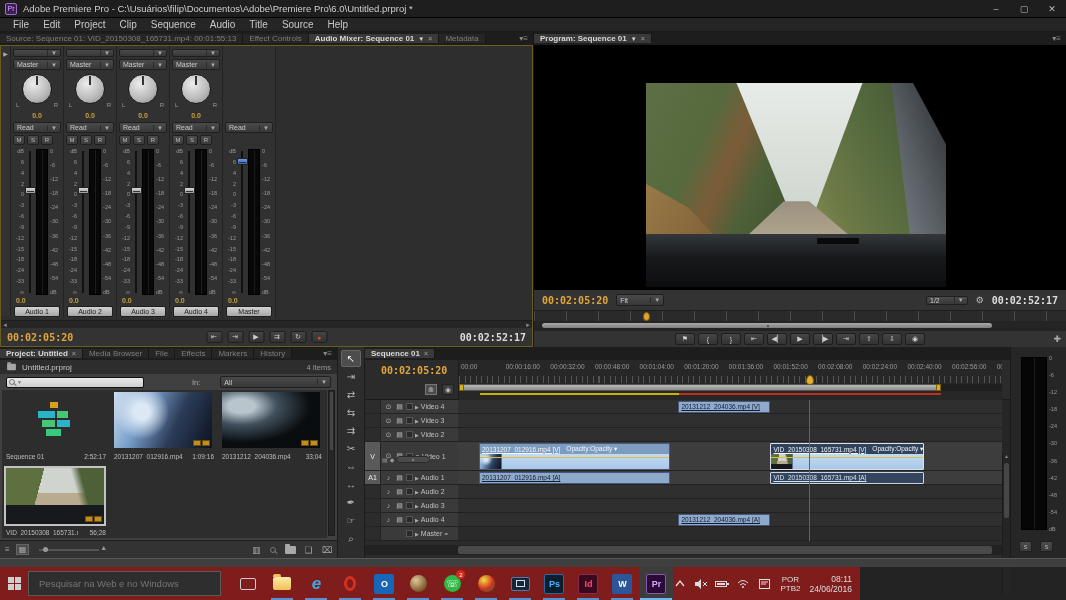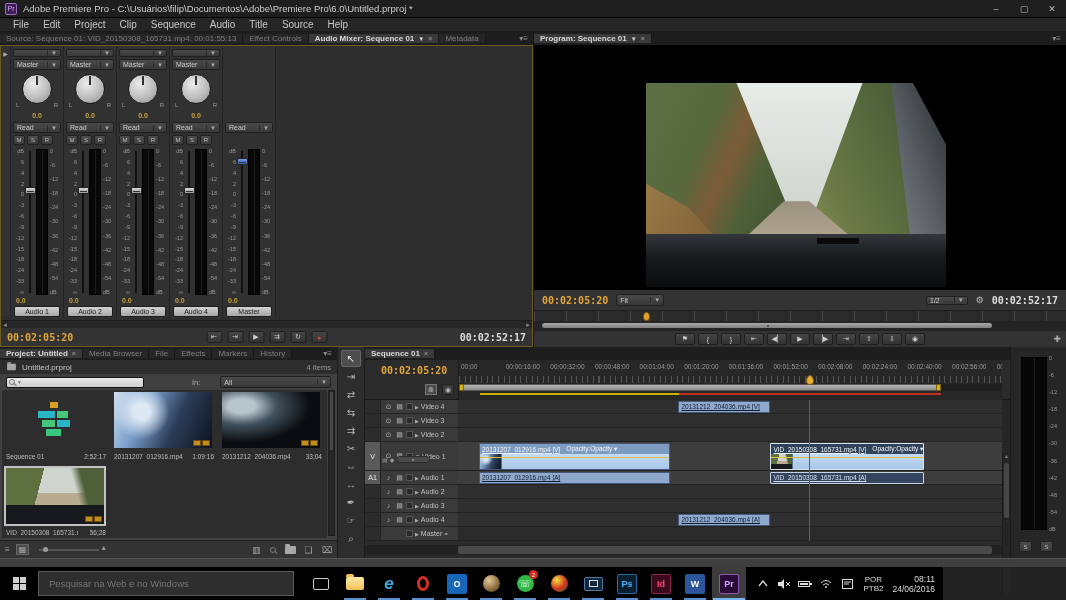--- a/index.html
+++ b/index.html
@@ -172,21 +172,21 @@
   
   #panel-meters{position:absolute;left:1010px;top:347px;width:56px;height:211px;background:#262626;border-left:1px solid #1a1a1a;}
   #meter-bars{position:absolute;left:10px;top:10px;width:26px;bottom:28px;background:#060606;border:1px solid #000;}
   #meter-bars::after{content:"";position:absolute;left:50%;top:0;bottom:0;width:1px;background:#1e1e1e;}
   #meters-scale{position:absolute;left:38px;top:8px;bottom:26px;display:flex;flex-direction:column;justify-content:space-between;font-size:5.5px;color:#9a9a9a;}
   #meter-solo{position:absolute;left:8px;bottom:6px;display:flex;gap:8px;}
   #meter-solo span{width:13px;height:11px;background:linear-gradient(#4c4c4c,#3a3a3a);border:1px solid #202020;border-radius:2px;color:#bbb;font-size:6px;display:flex;align-items:center;justify-content:center;}
 
   
   #statusstrip{position:absolute;left:0;top:558px;width:1066px;height:9px;background:#3f3f3f;border-top:1px solid #565656;}
-  #taskbar{position:absolute;left:0;top:567px;width:943px;height:33px;background:#000000;display:flex;align-items:center;}
+  #taskbar{position:absolute;left:0;top:567px;width:860px;height:33px;background:#7f1d1d;display:flex;align-items:center;}
   #start-btn{width:38px;height:33px;display:flex;align-items:center;justify-content:center;}
   .winlogo{display:grid;grid-template-columns:6px 6px;grid-template-rows:6px 6px;gap:1px;}
   .winlogo i{background:#cfcfcf;display:block;}
   #tb-search{width:256px;height:25px;background:#2e2e2e;border:1px solid #5a5a5a;display:flex;align-items:center;padding:0 8px;margin-right:10px;}
   #tb-search input{flex:1;background:transparent;border:none;outline:none;color:#a8a8a8;font-size:9.5px;}
   #tb-apps{display:flex;align-items:center;height:33px;}
   .tbapp{position:relative;width:34px;height:33px;display:flex;align-items:center;justify-content:center;}
   .tbapp.activeapp{background:#3c3c3c;}
   .tbapp .ul{position:absolute;left:6px;right:6px;bottom:0;height:2px;background:#5a8fd0;}
   .tbapp.activeapp .ul{left:1px;right:1px;background:#78b4f0;}

